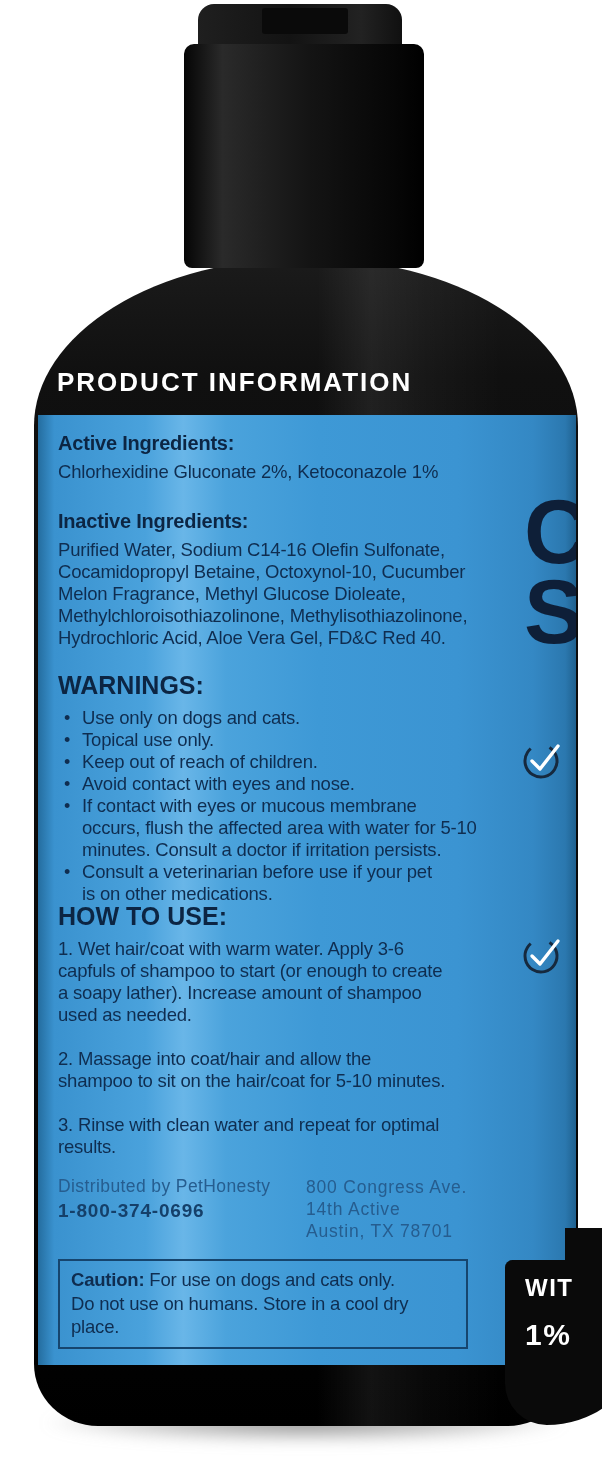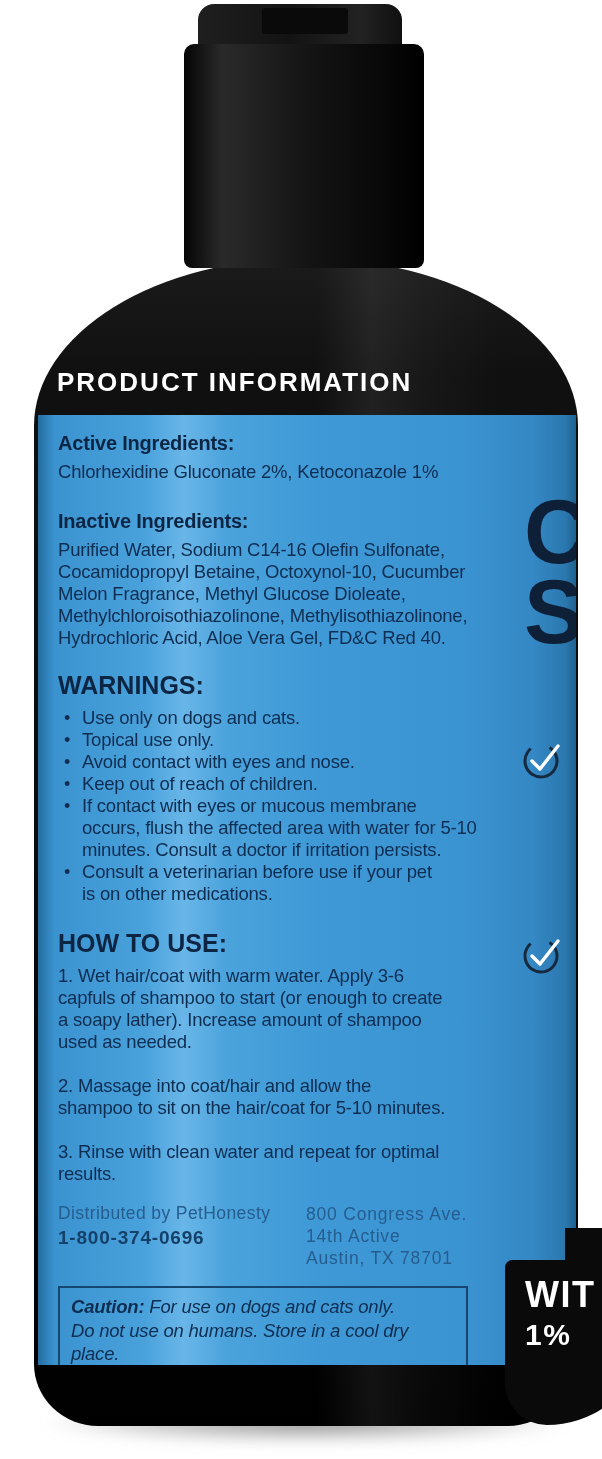--- a/index.html
+++ b/index.html
@@ -66,31 +66,31 @@
   .inactive-text    { margin-top:7px; white-space:pre-line; }
   .warnings-heading { margin-top:25px; }
   .warnings-list    { margin-top:11px; }
   .warn-item {
     position:relative; padding-left:24px; white-space:pre-line;
   }
   .warn-item::before {
     content:"\2022"; position:absolute; left:6px; top:0;
     font-size:18px; color:#0f2d50;
   }
-  .howto-heading { margin-top:27px; }
+  .howto-heading { }
   .steps { margin-top:11px; }
   .step-item { white-space:pre-line; margin-bottom:22px; }
   .dist-row { display:flex; margin-top:-4px; color:#265d8f; }
   .dist-left  { width:248px; font-size:17.5px; letter-spacing:0.4px; line-height:21px; }
   .dist-phone { margin-top:3px; font-weight:700; font-size:19px; letter-spacing:0.8px; color:#15406a; }
   .dist-right { font-size:17.5px; letter-spacing:0.8px; line-height:22px; }
   .caution-box {
     margin-top:17px; width:384px; border:2px solid #16456e;
     padding:7px 11px 8px 11px; font-size:18.5px; line-height:23.5px;
-    letter-spacing:-0.2px; color:#0f2d50;font-style:italic;
+    letter-spacing:-0.2px; color:#0f2d50;
   }
   .caution-prefix { font-weight:700; }
   
   .wrap-letter {
     position:absolute; left:486px; font-size:90px; font-weight:900;
     line-height:1; color:#0e1f38;
   }
   .wrap-letter-c { top:72px; }
   .wrap-letter-s { top:152px; }
   
@@ -102,21 +102,21 @@
     position:absolute; left:565px; top:1228px; width:37px; height:80px;
     background:#0a0a0a;
   }
   .front-panel {
     position:absolute; left:505px; top:1260px; width:125px; height:165px;
     background:#0a0a0a; border-radius:8px 0 90px 45px / 8px 0 70px 45px;
     color:#ffffff;
   }
   .panel-line1 {
     position:absolute; left:20px; top:14px;
-    font-size:36px; font-weight:800; letter-spacing:1.5px;
+    font-size:24px; font-weight:800; letter-spacing:1.5px;
   }
   .panel-line2 {
     position:absolute; left:20px; top:58px;
     font-size:30px; font-weight:800; letter-spacing:1.5px;
   }
 </style>
 </head>
 <body>
 
 <div class="page">
@@ -147,23 +147,23 @@
 Methylchloroisothiazolinone, Methylisothiazolinone,
 Hydrochloric Acid, Aloe Vera Gel, FD&amp;C Red 40.</div>
 
       <div class="big-heading warnings-heading">WARNINGS:</div>
       <div class="warnings-list">
 
           <div class="warn-item">Use only on dogs and cats.</div>
 
           <div class="warn-item">Topical use only.</div>
 
+          <div class="warn-item">Keep out of reach of children.</div>
+
           <div class="warn-item">Avoid contact with eyes and nose.</div>
-
-          <div class="warn-item">Keep out of reach of children.</div>
 
 
           <div class="warn-item">If contact with eyes or mucous membrane
 occurs, flush the affected area with water for 5-10
 minutes. Consult a doctor if irritation persists.</div>
 
           <div class="warn-item">Consult a veterinarian before use if your pet
 is on other medications.</div>
         </div>
 

